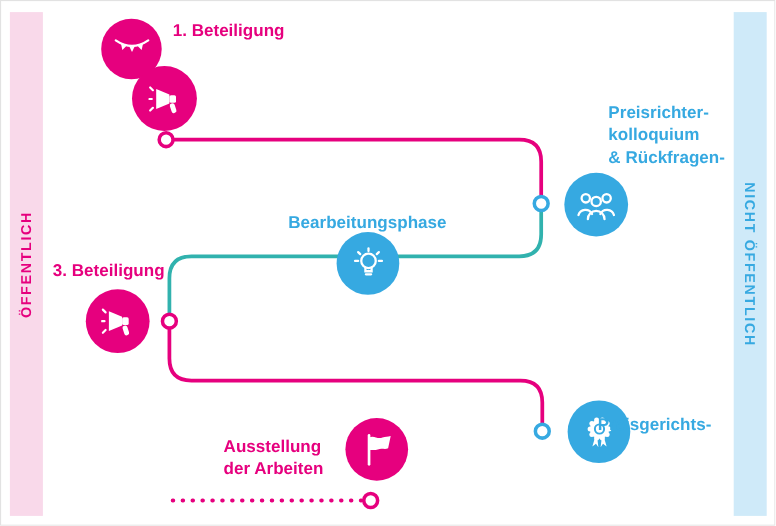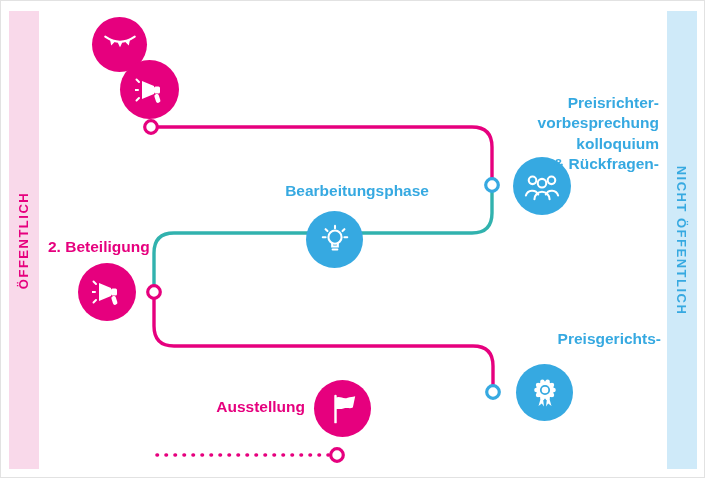--- a/index.html
+++ b/index.html
@@ -34,22 +34,22 @@
   .circle {
     position:absolute; border-radius:50%;
     display:flex; align-items:center; justify-content:center;
   }
   .circle.pink { background:#e6007e; }
   .circle.blue { background:#36a9e1; }
 
   .label { position:absolute; font-weight:bold; font-size:15.5px; line-height:1.32; }
   .label.pink { color:#e6007e; }
   .label.blue { color:#36a9e1; }
-  .ta-right  { text-align:right; }
-  .ta-center { text-align:right; }
+  .ta-right  { }
+  .ta-center { text-align:center;margin-top:12px; }
 </style>
 </head>
 <body>
 
 <div class="stage">
 
   <svg class="wires" width="705" height="478" viewBox="0 0 705 478">
     <path class="pink-line" d="M150 126 H471 Q491 126 491 146 V184"></path>
     <path class="teal-line" d="M491 184 V212 Q491 232 471 232 H173 Q153 232 153 252 V291"></path>
     <path class="pink-line" d="M153 291 V325 Q153 345 173 345 H472 Q492 345 492 365 V391"></path>
@@ -153,38 +153,39 @@
   </div>
 
   <div class="circle pink" style="left:313px;top:379px;width:57px;height:57px">
     <svg width="30" height="32" viewBox="0 0 32 34">
       <line x1="8" y1="3" x2="8" y2="31" stroke="#fff" stroke-width="2.6" stroke-linecap="round"></line>
       <path d="M8 5 C13 2.5 16 7 21 5 C24 4 26 4.5 29 3.5 L26.5 15.5 C23 17 20.5 15 16.5 16.5 C13 17.8 10.5 16.5 8 17.5 Z" fill="#fff"></path>
     </svg>
   </div>
 
   <div class="label pink" style="left:156px;top:18px">
+    <div>1. Beteiligung</div>
   </div>
 
   <div class="label blue ta-right" style="right:45px;top:92px">
     <div>Preisrichter-</div>
-    <div>vorbesprechung</div>
     <div>kolloquium</div>
     <div>&amp; Rückfragen-</div>
   </div>
 
   <div class="label blue ta-center" style="left:238px;top:180px;width:190px">
     <div>Bearbeitungsphase</div>
   </div>
 
   <div class="label pink" style="left:47px;top:236px">
-    <div>2. Beteiligung</div>
+    <div>3. Beteiligung</div>
   </div>
 
-  <div class="label blue ta-center" style="left:528px;top:328px;width:132px">
+  <div class="label blue ta-center" style="left:528px;top:364px;width:132px">
     <div>Preisgerichts-</div>
   </div>
 
-  <div class="label pink ta-right" style="right:399px;top:396px">
+  <div class="label pink ta-right" style="right:410px;top:396px">
     <div>Ausstellung</div>
+    <div>der Arbeiten</div>
   </div>
 
 </div>
 
 </body></html>

